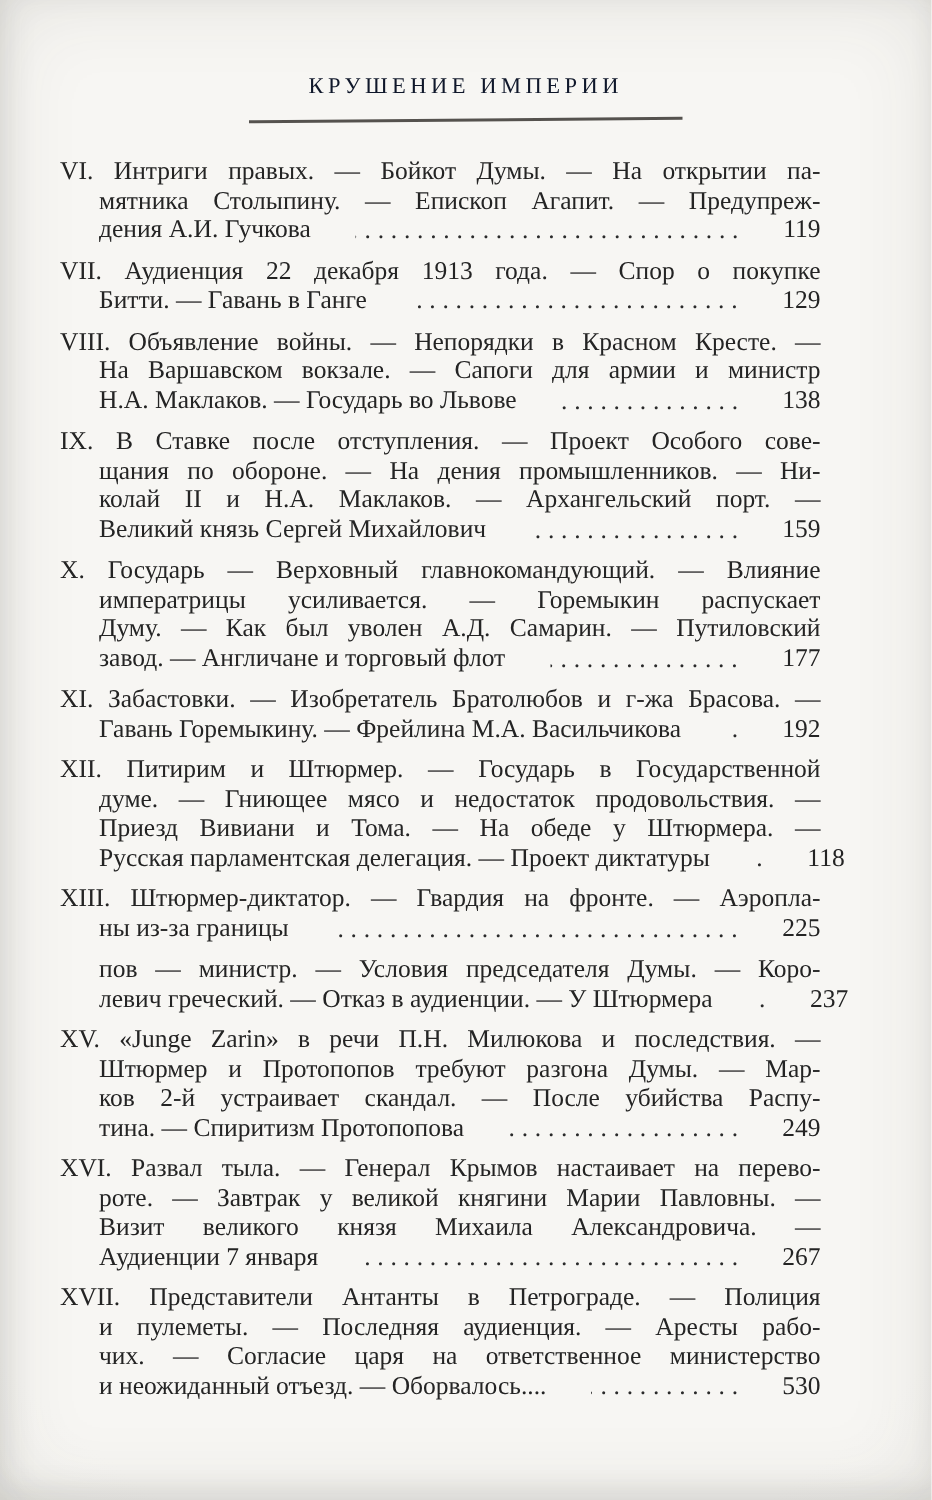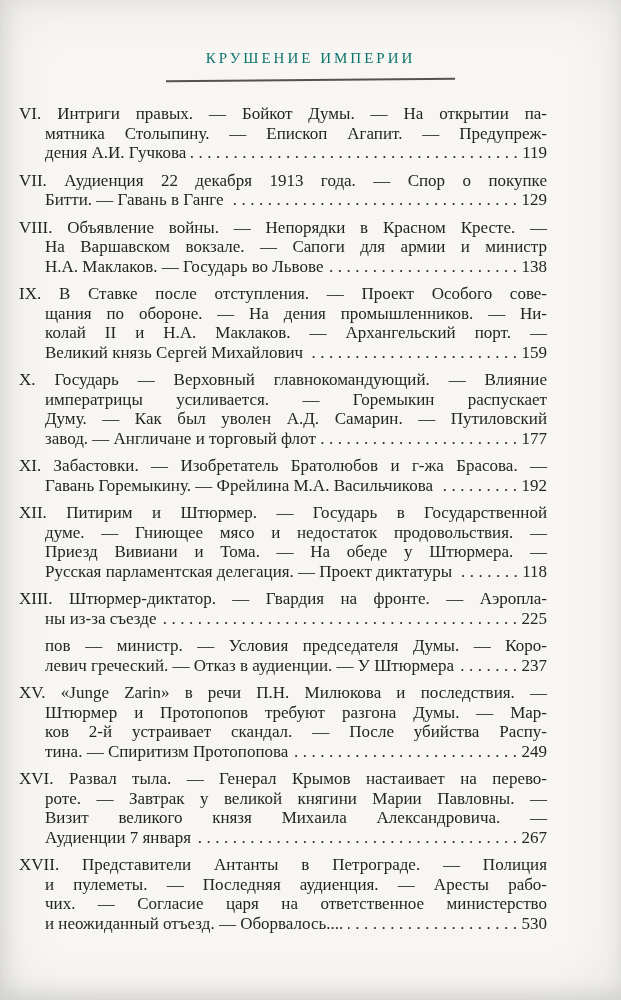--- a/index.html
+++ b/index.html
@@ -14,43 +14,43 @@
     position: absolute; inset: 0; pointer-events: none;
     box-shadow: inset 0 0 55px rgba(60,58,52,0.10),
                 inset 0 -10px 16px rgba(60,58,52,0.08),
                 inset 10px 0 18px rgba(60,58,52,0.05);
   }
   .page-header { margin-top: 50px; }
   .book-title {
     text-align: center;
     font-size: 15px;
     letter-spacing: 3px;
-    color: #0f766e;
+    color: #0f172a;
   }
   .title-rule {
     width: 289px; height: 0;
     border: none; border-top: 2px solid #55524e;
     margin: 12px auto 0;
     transform: rotate(-0.45deg);
   }
   .toc {
-    margin: 23px 74px 0 19px;
+    margin: 23px 74px 0 40px;
     font-size: 17px;
     line-height: 19.5px;
   }
   .toc-entry { margin-bottom: 8px; }
   .toc-line {
     padding-left: 26px;
     text-align: justify;
     text-align-last: justify;
   }
   .toc-line.first { padding-left: 0; }
   .toc-line.last {
     display: flex; align-items: baseline;
-    text-align: center; text-align-last: auto;
+    text-align: center; text-align-last: auto; gap: 25px;
   }
   .toc-line.last .line-text { flex: 0 0 auto; }
   .leader {
     flex: 1 1 auto; min-width: 10px;
     overflow: hidden; white-space: nowrap;
     direction: rtl;
     letter-spacing: 4.5px;
     margin-left: 5px;
     color: #2a2a2a;
   }
@@ -126,21 +126,21 @@
         <div class="toc-line"><span class="line-text">Приезд Вивиани и Тома. — На обеде у Штюрмера. —</span></div>
         <div class="toc-line last">
           <span class="line-text">Русская парламентская делегация. — Проект диктатуры</span>
           <span class="leader">..............................................................................................................</span>
           <span class="page-num">118</span>
         </div>
       </div>
       <div class="toc-entry">
         <div class="toc-line first"><span class="chapter-num">XIII.</span> <span class="line-text">Штюрмер-диктатор. — Гвардия на фронте. — Аэропла-</span></div>
         <div class="toc-line last">
-          <span class="line-text">ны из-за съезде</span>
+          <span class="line-text">ны из-за границы</span>
           <span class="leader">..............................................................................................................</span>
           <span class="page-num">225</span>
         </div>
       </div>
       <div class="toc-entry">
         <div class="toc-line"><span class="line-text">пов — министр. — Условия председателя Думы. — Коро-</span></div>
         <div class="toc-line last">
           <span class="line-text">левич греческий. — Отказ в аудиенции. — У Штюрмера</span>
           <span class="leader">..............................................................................................................</span>
           <span class="page-num">237</span>

